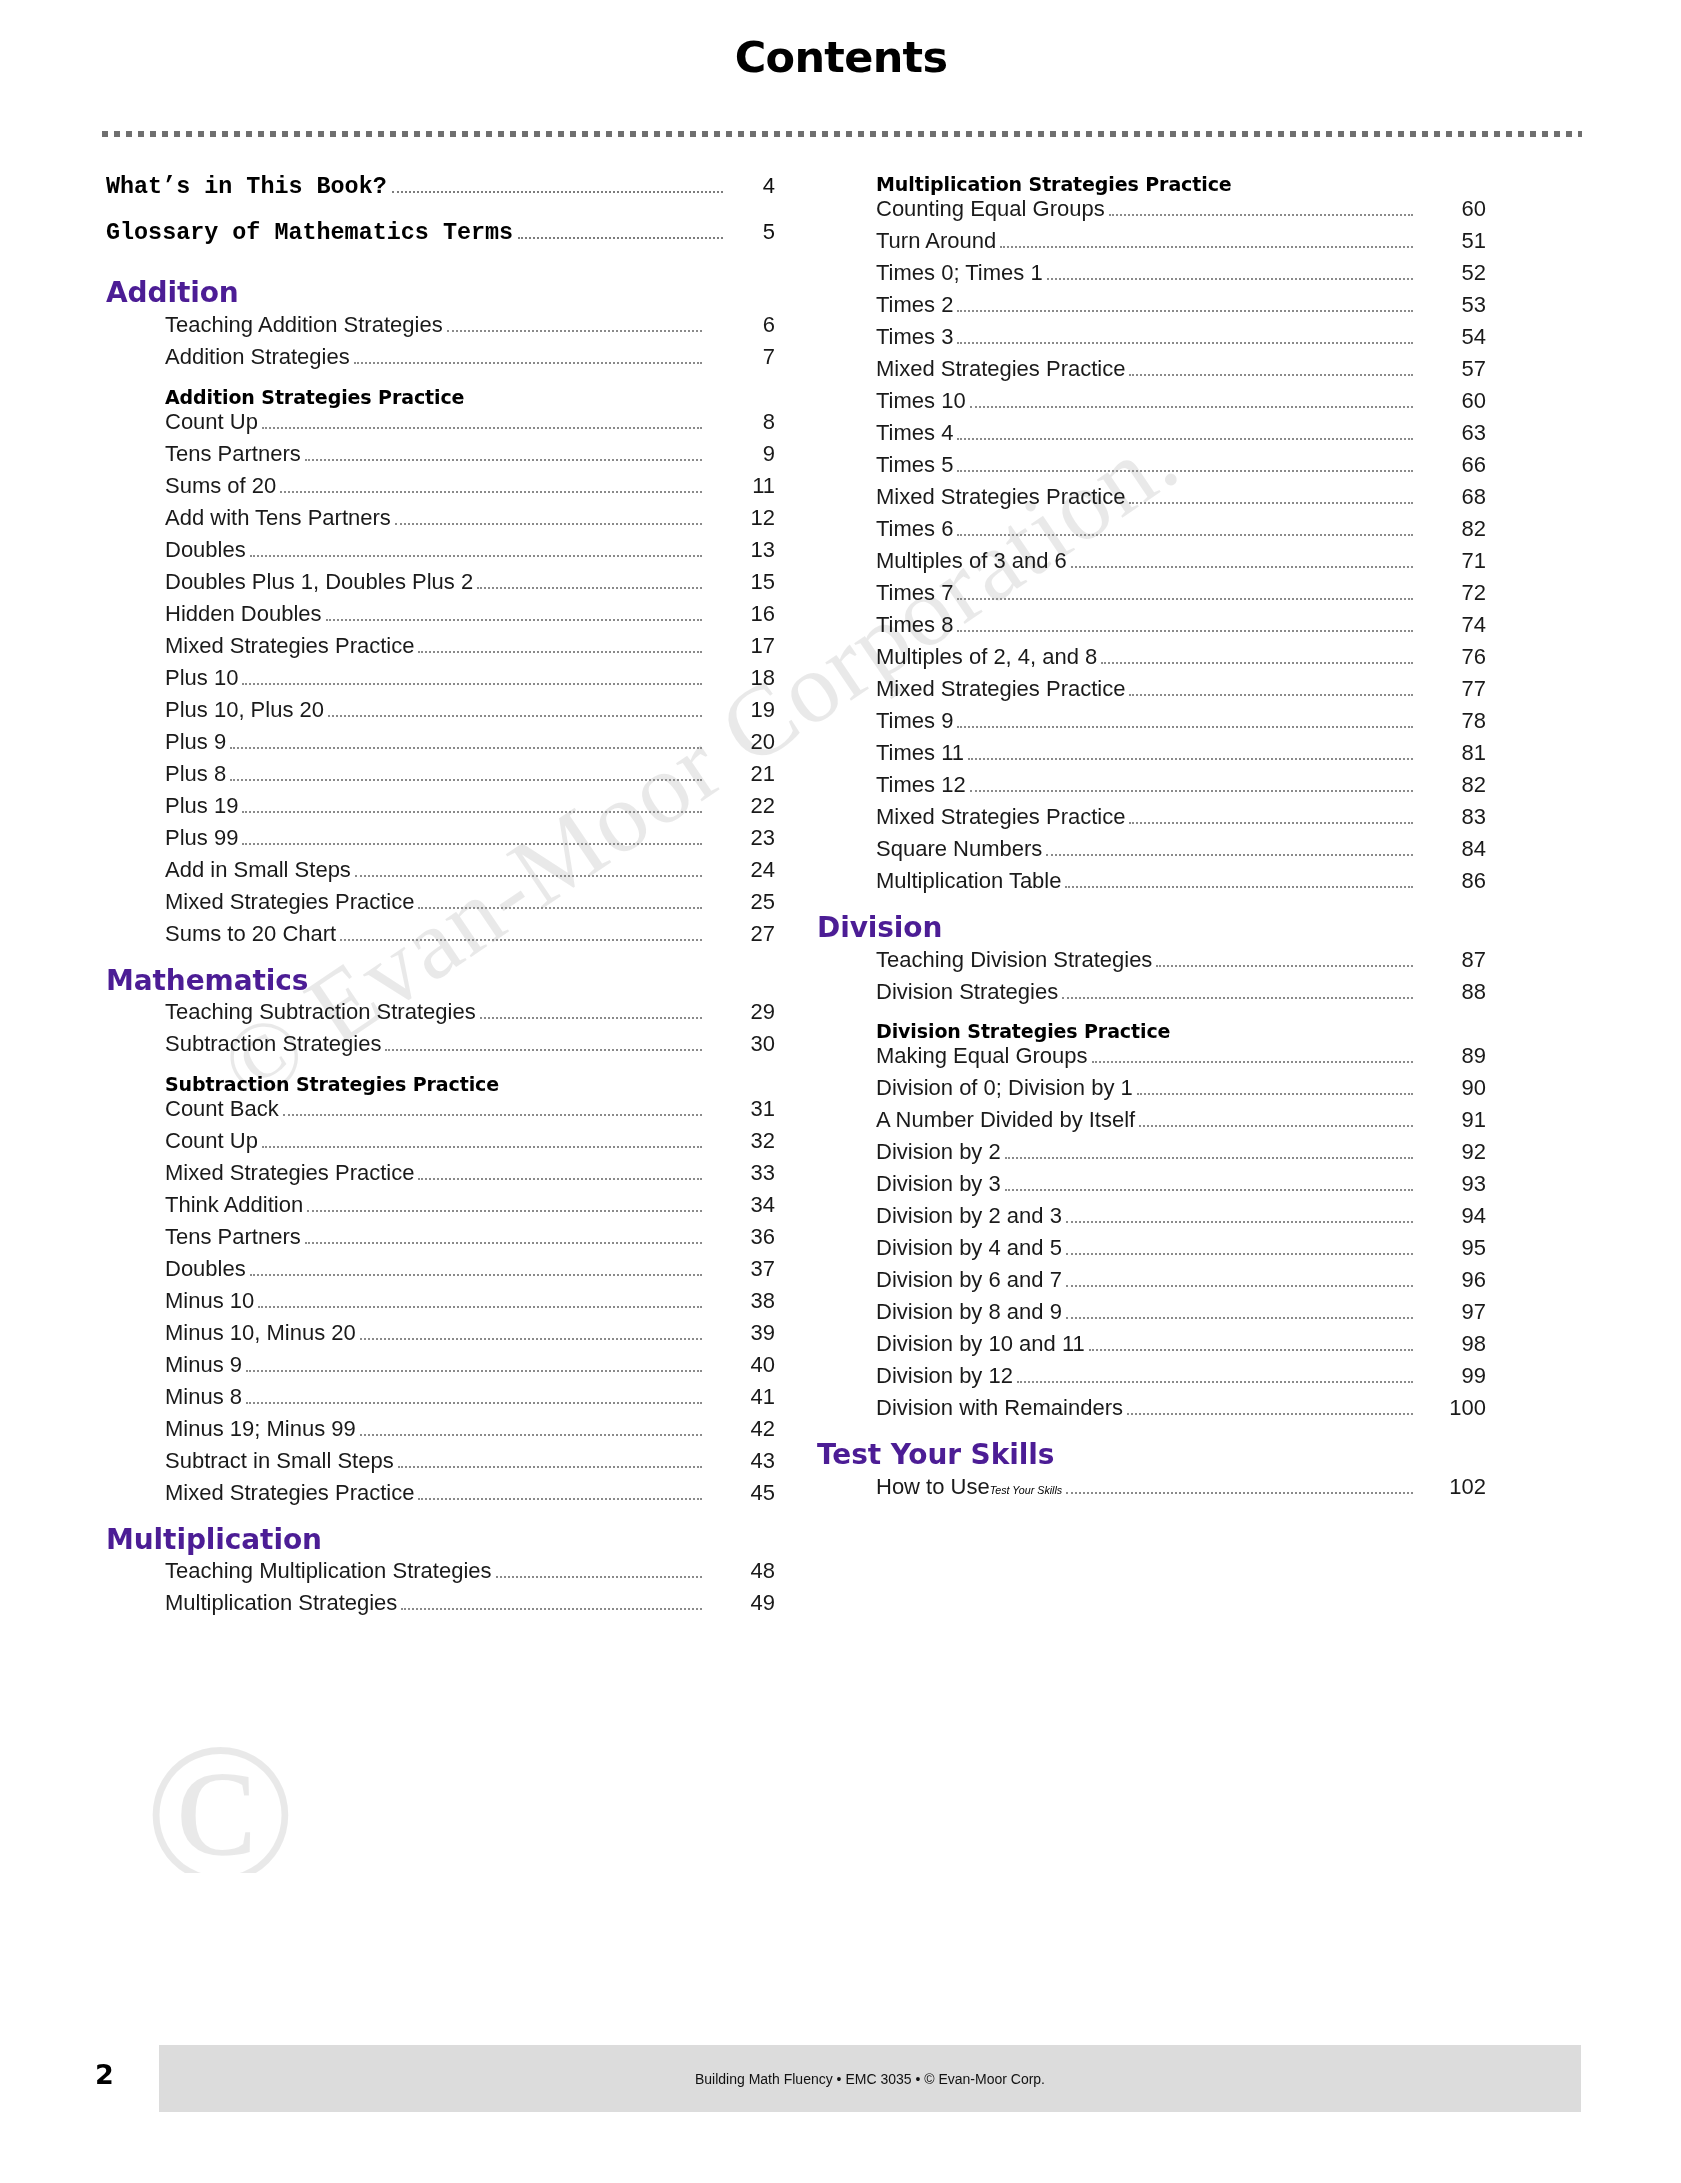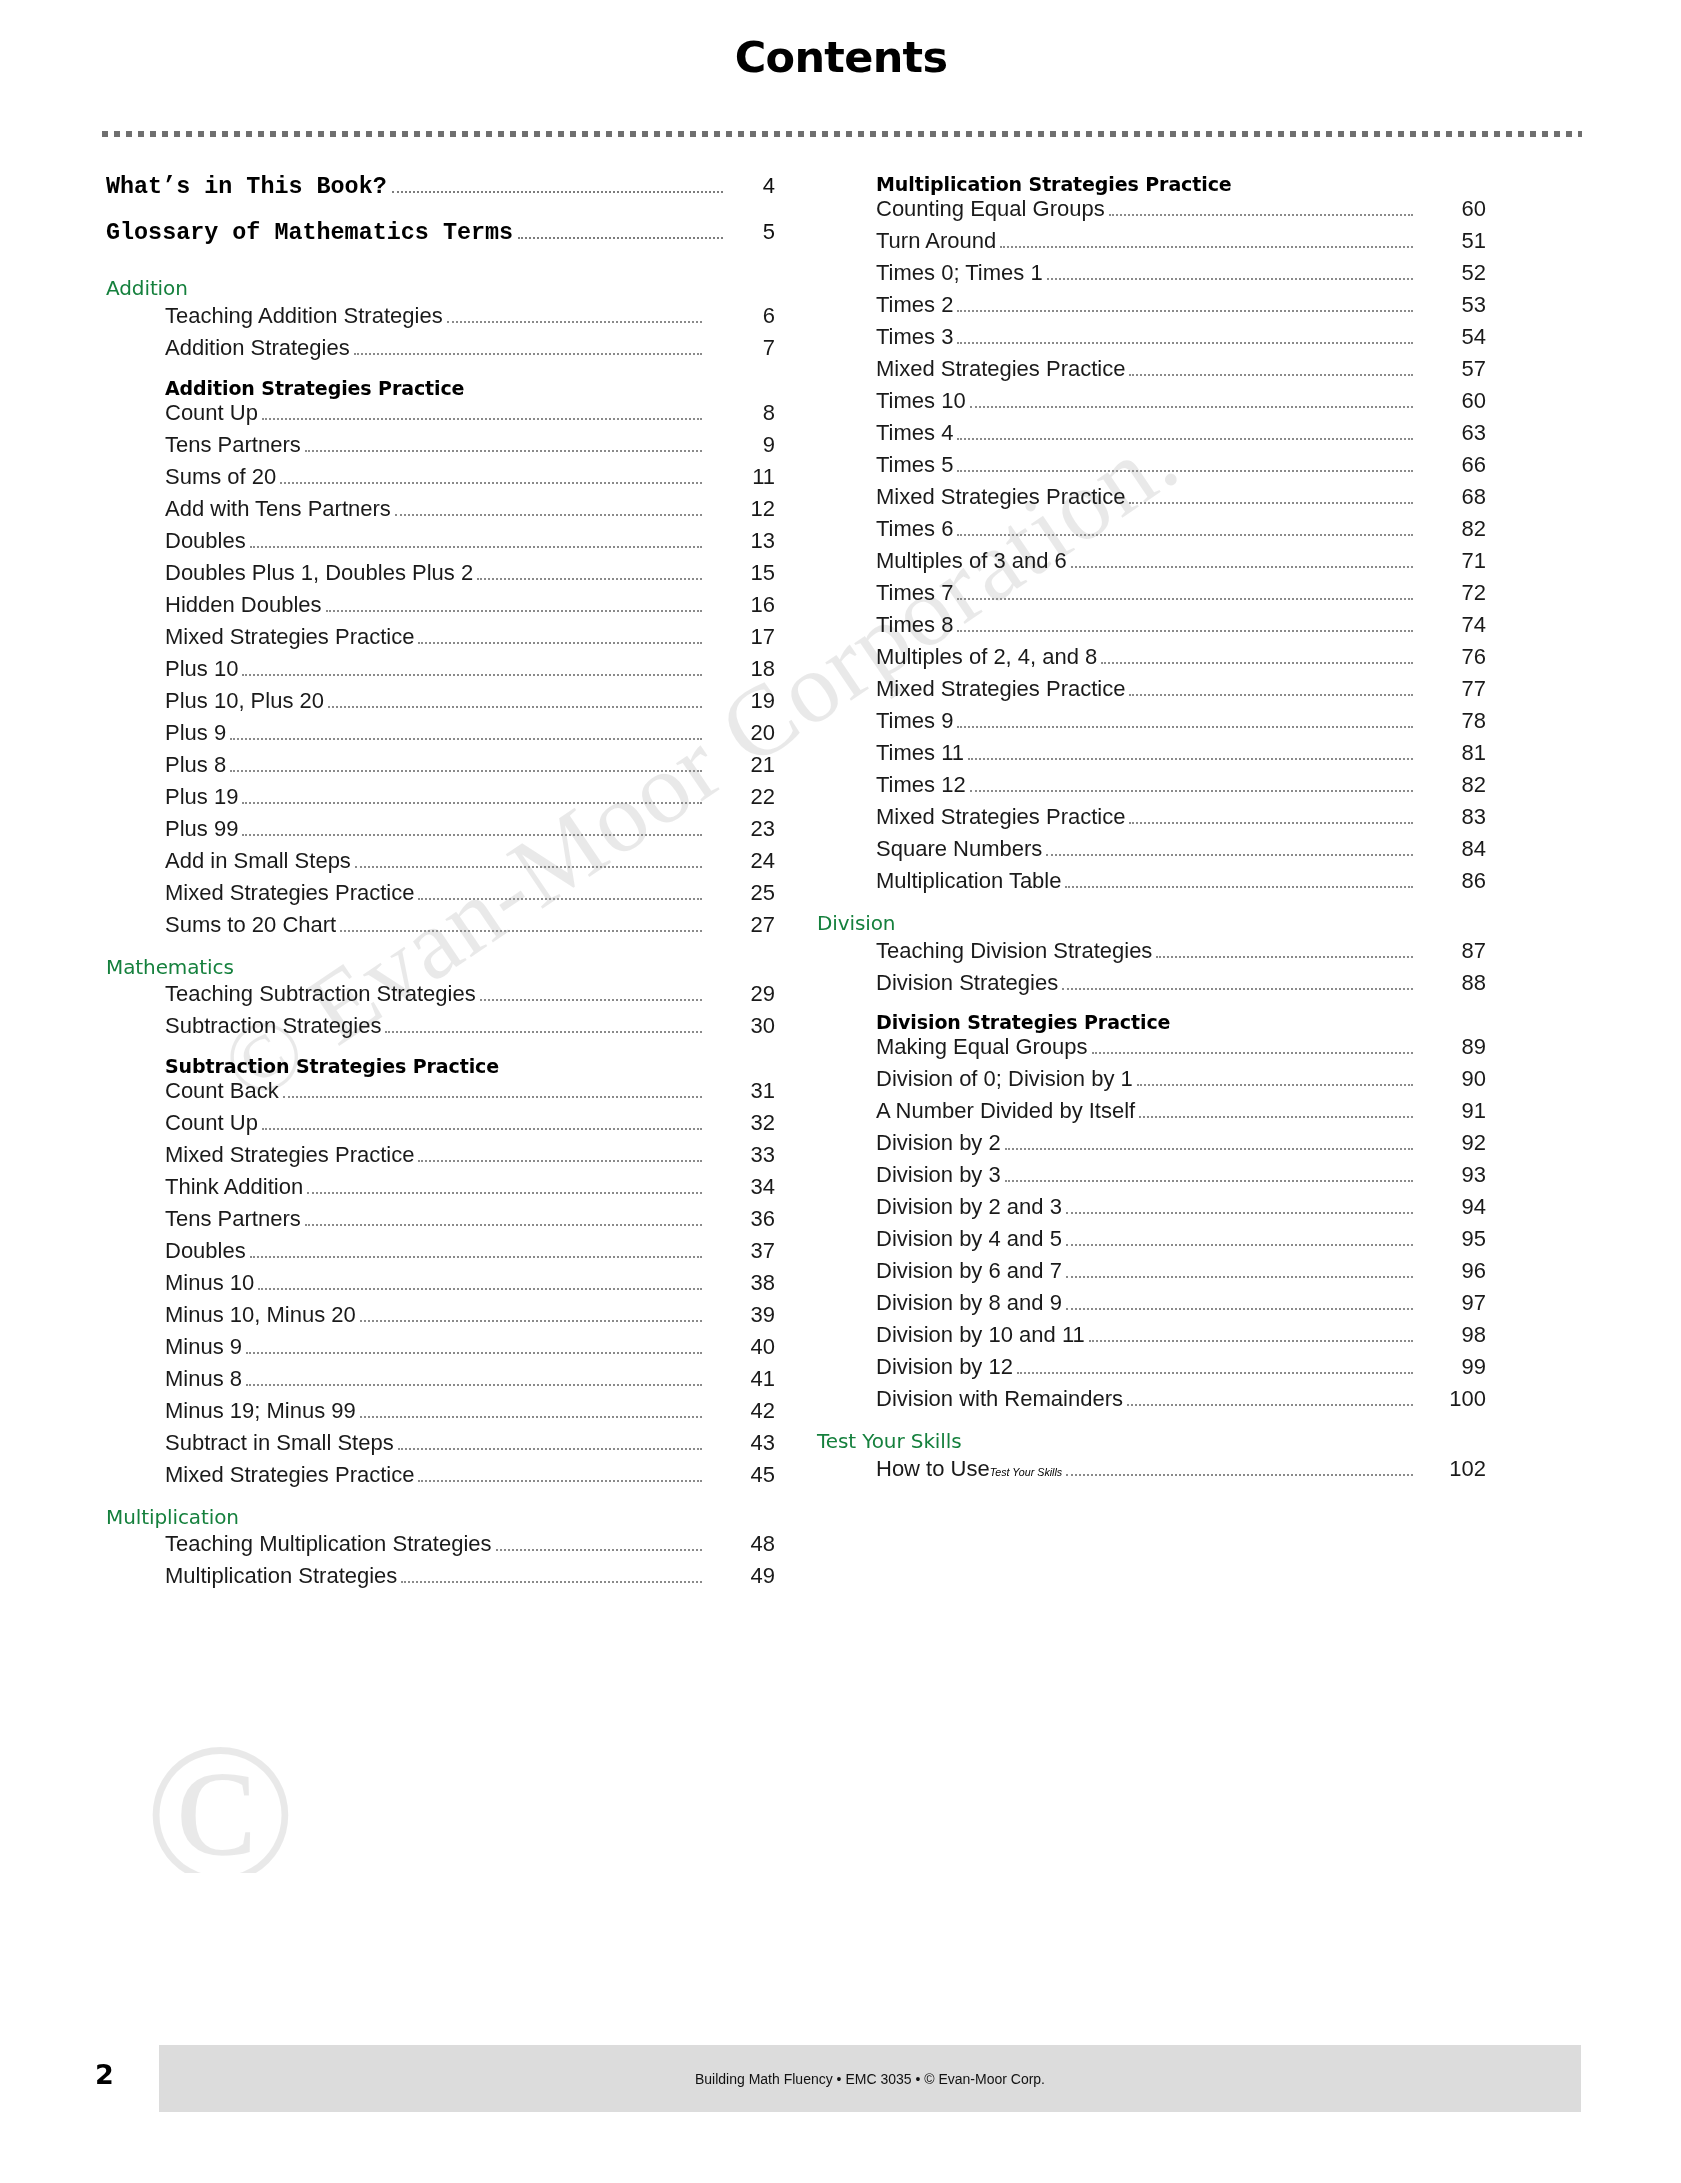--- a/index.html
+++ b/index.html
@@ -46,23 +46,23 @@
   .col {
     position: absolute;
     top: 173px;
     width: 669px;
   }
   .col-left { left: 106px; }
   .col-right { left: 817px; }
 
   .group-head {
     font-family: "DejaVu Sans", sans-serif;
-    font-weight: normal;
-    font-size: 20px;
-    color: #15803d;
+    font-weight: bold;
+    font-size: 28px;
+    color: #4c1d95;
     margin: 0 0 2.7px 0;
     padding-top: 10.7px;
     letter-spacing: -0.1px;
   }
   .sub-head {
     font-family: "DejaVu Sans", sans-serif;
     font-weight: bold;
     font-size: 19px;
     color: #000;
     margin: 9.4px 0 1.3px 59px;

